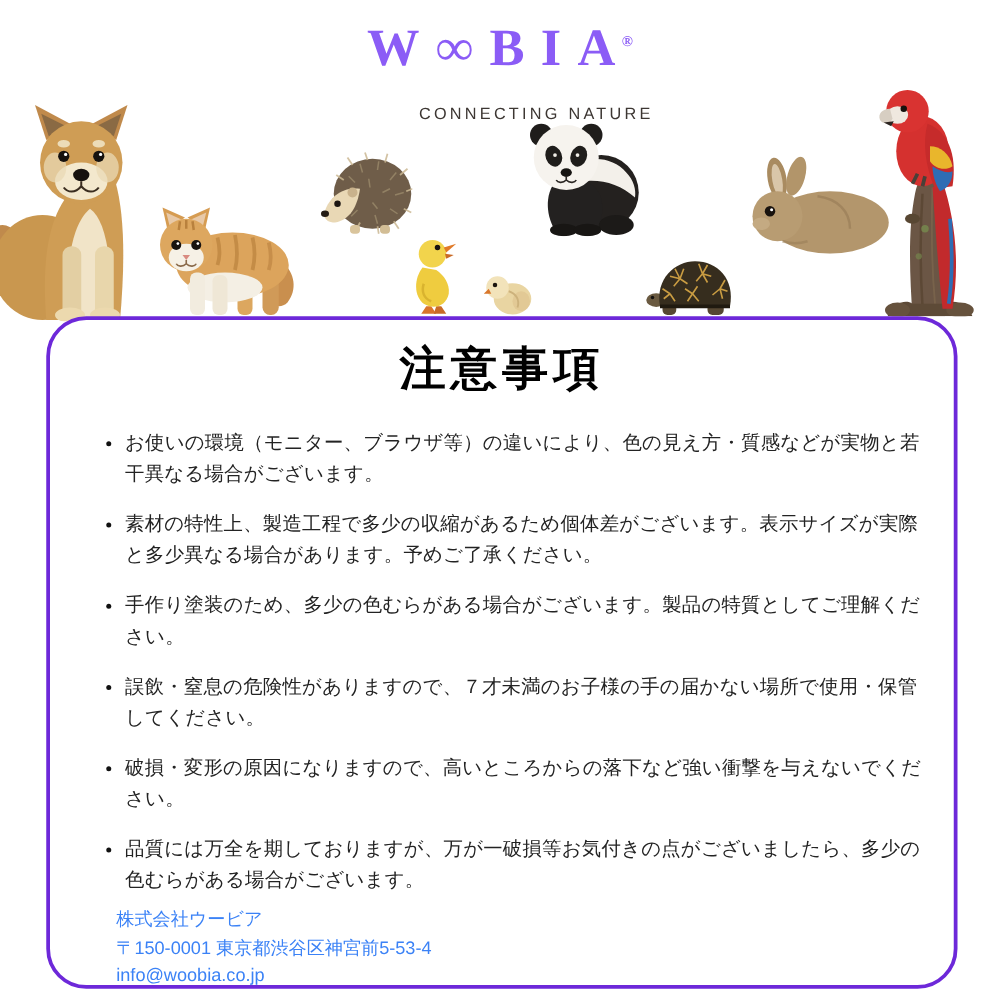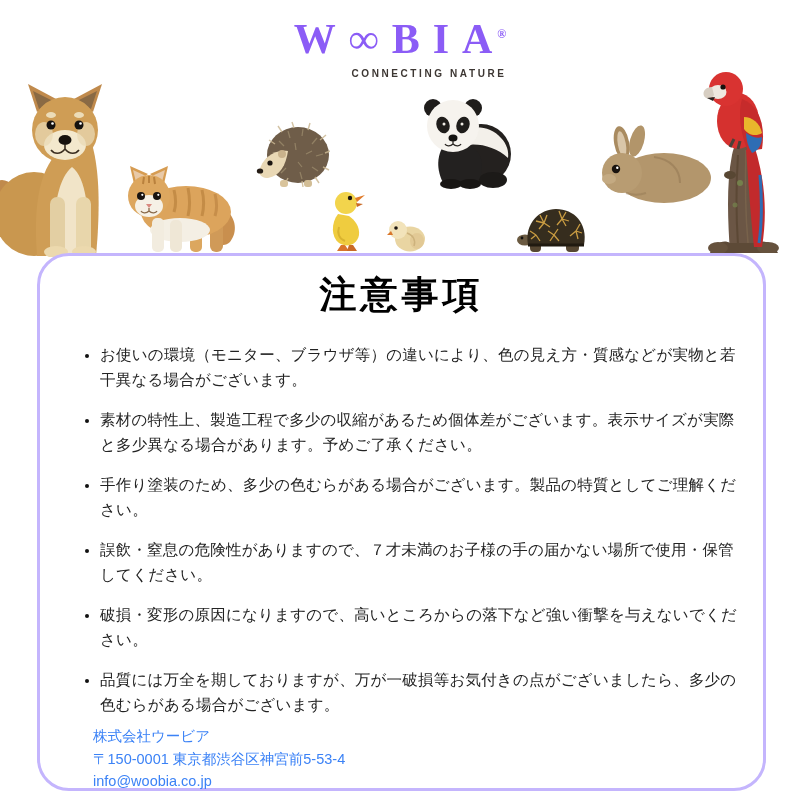--- a/index.html
+++ b/index.html
@@ -10,30 +10,30 @@
   }
   
   .brand{position:absolute;top:18px;left:0;width:800px;text-align:center;z-index:3;}
   .brand-logo{
     font-family:"Liberation Serif","DejaVu Serif",serif;
     font-size:42px;font-weight:600;letter-spacing:13px;color:#8b5cf6;
     line-height:1;white-space:nowrap;
   }
   .brand-reg{font-size:12px;vertical-align:super;letter-spacing:0;margin-left:-8px;}
   .brand-tagline{
-    margin-top:8px;padding-left:58px;
-    font-size:10px;font-weight:bold;letter-spacing:2.6px;color:#3d3733;
+    margin-top:23px;padding-left:58px;
+    font-size:13px;font-weight:normal;letter-spacing:2.6px;color:#3d3733;
   }
   
   .figurines{position:absolute;top:0;left:0;width:800px;height:260px;z-index:1;}
   .fig{position:absolute;}
   
   .notice-box{
     position:absolute;left:37px;top:253px;width:729px;height:538px;
-    box-sizing:border-box;border:3px solid #c4b5fd;border-radius:32px;
+    box-sizing:border-box;border:3px solid #6d28d9;border-radius:32px;
     background:#ffffff;z-index:2;
   }
   .notice-title{
     margin:14px 0 0 0;text-align:center;
     font-size:37px;font-weight:700;letter-spacing:4px;color:#000000;
   }
   .notice-list{
     margin:22px 24px 0 0;padding-left:60px;list-style:disc;
   }
   .notice-list li{

